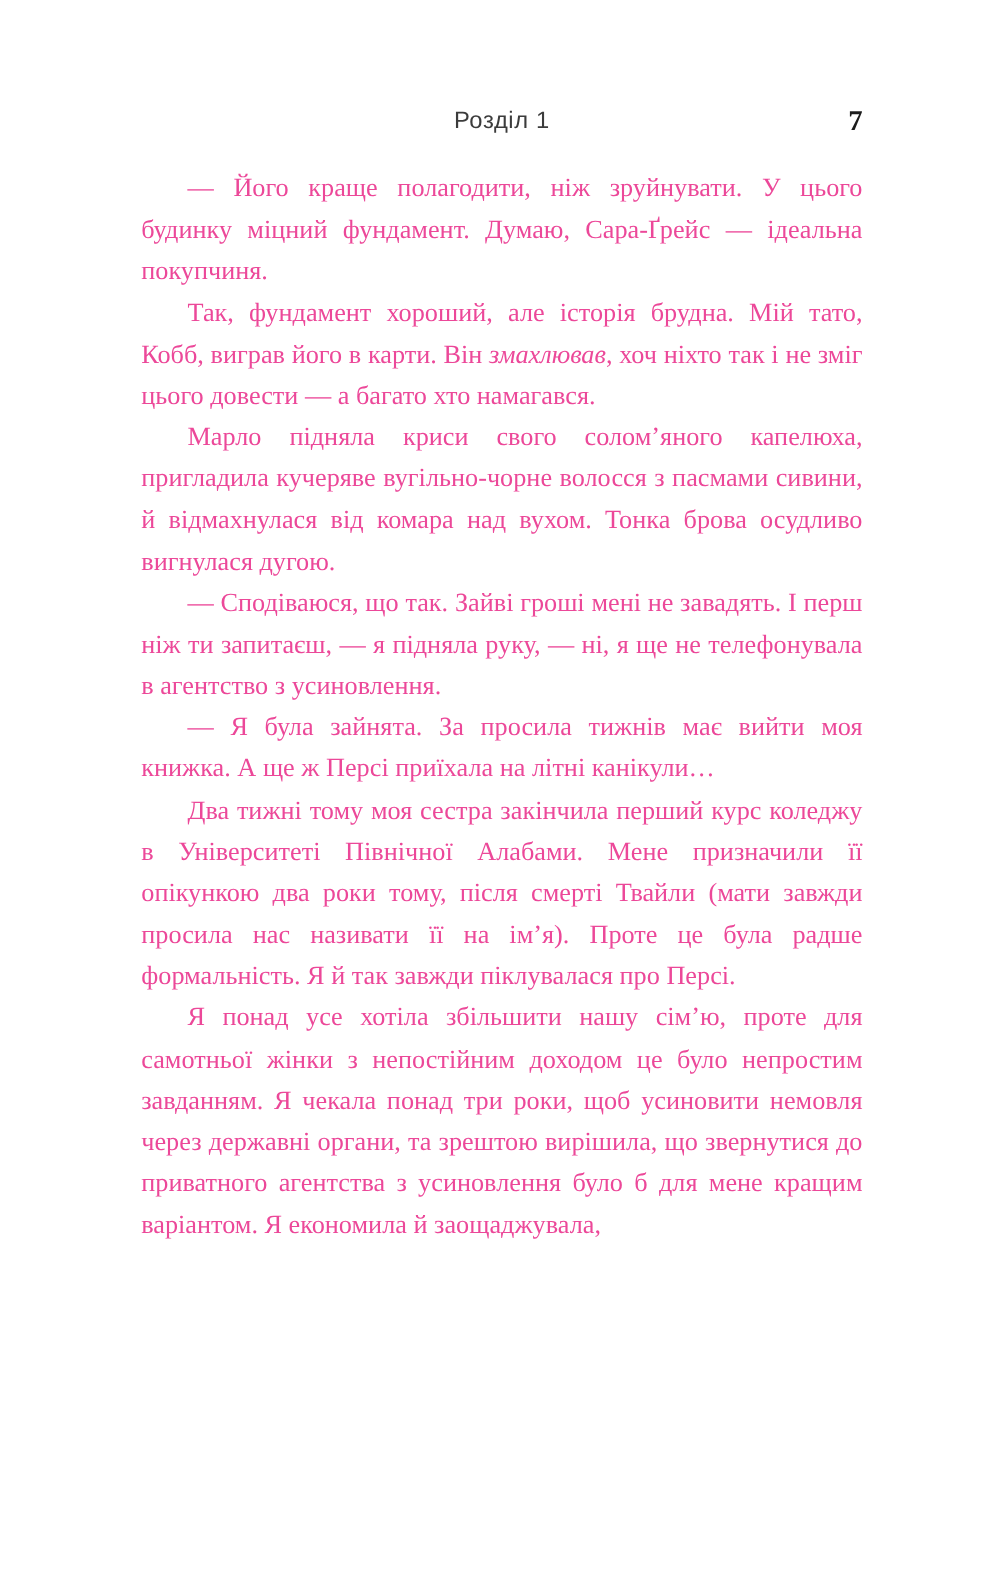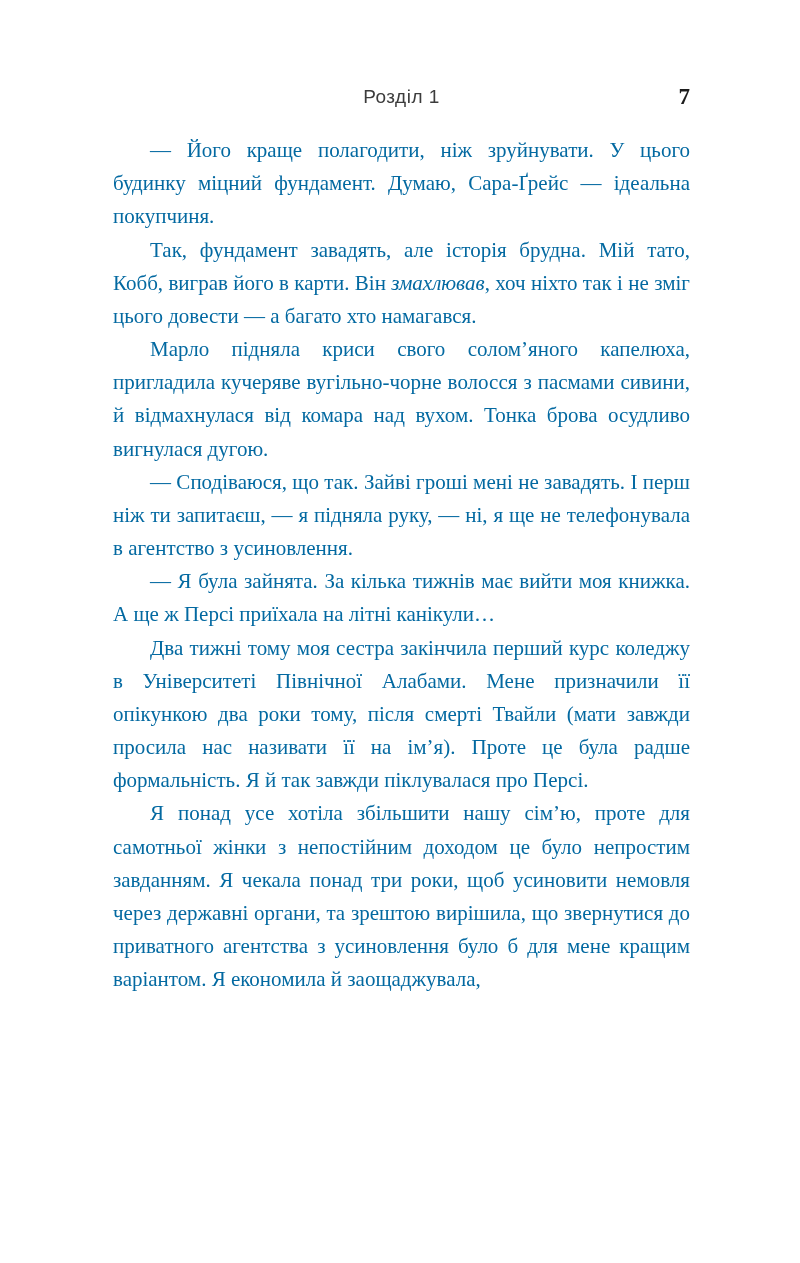--- a/index.html
+++ b/index.html
@@ -38,21 +38,21 @@
     right: 0;
     top: -2px;
     font-family: "Liberation Serif", "DejaVu Serif", serif;
     font-weight: bold;
     font-size: 23px;
     color: #1c1c1c;
   }
   .page-body {
     font-size: 21px;
     line-height: 1.58;
-    color: #0369a1;
+    color: #ec4899;
     text-align: justify;
   }
   .page-body p.para {
     text-indent: 37px;
     margin: 0;
   }
   .page-body .italic {
     font-style: italic;
     font-family: Liberation Serif, serif;
   }
@@ -60,20 +60,20 @@
 </head>
 <body>
 
 <div class="book-page">
   <div class="page-header">
     <span class="chapter-title">Розділ 1</span>
     <span class="page-number">7</span>
   </div>
   <div class="page-body" id="page-body">
       <p class="para"><span>— Його краще полагодити, ніж зруйнувати. У цього будинку міцний фундамент. Думаю, Сара-Ґрейс — ідеальна покупчиня.</span></p>
-      <p class="para"><span>Так, фундамент завадять, але історія брудна. Мій тато, Кобб, виграв його в карти. Він </span><span class="italic">змахлював</span><span>, хоч ніхто так і не зміг цього довести — а багато хто намагався.</span></p>
+      <p class="para"><span>Так, фундамент хороший, але історія брудна. Мій тато, Кобб, виграв його в карти. Він </span><span class="italic">змахлював</span><span>, хоч ніхто так і не зміг цього довести — а багато хто намагався.</span></p>
       <p class="para"><span>Марло підняла криси свого солом’яного капелюха, пригладила кучеряве вугільно-чорне волосся з пасмами сивини, й відмахнулася від комара над вухом. Тонка брова осудливо вигнулася дугою.</span></p>
       <p class="para"><span>— Сподіваюся, що так. Зайві гроші мені не завадять. І перш ніж ти запитаєш, — я підняла руку, — ні, я ще не телефонувала в агентство з усиновлення.</span></p>
-      <p class="para"><span>— Я була зайнята. За кілька тижнів має вийти моя книжка. А ще ж Персі приїхала на літні канікули…</span></p>
+      <p class="para"><span>— Я була зайнята. За просила тижнів має вийти моя книжка. А ще ж Персі приїхала на літні канікули…</span></p>
       <p class="para"><span>Два тижні тому моя сестра закінчила перший курс коледжу в Університеті Північної Алабами. Мене призначили її опікункою два роки тому, після смерті Твайли (мати завжди просила нас називати її на ім’я). Проте це була радше формальність. Я й так завжди піклувалася про Персі.</span></p>
       <p class="para"><span>Я понад усе хотіла збільшити нашу сім’ю, проте для самотньої жінки з непостійним доходом це було непростим завданням. Я чекала понад три роки, щоб усиновити немовля через державні органи, та зрештою вирішила, що звернутися до приватного агентства з усиновлення було б для мене кращим варіантом. Я економила й заощаджувала,</span></p>
     </div>
 </div>
 
 </body></html>

